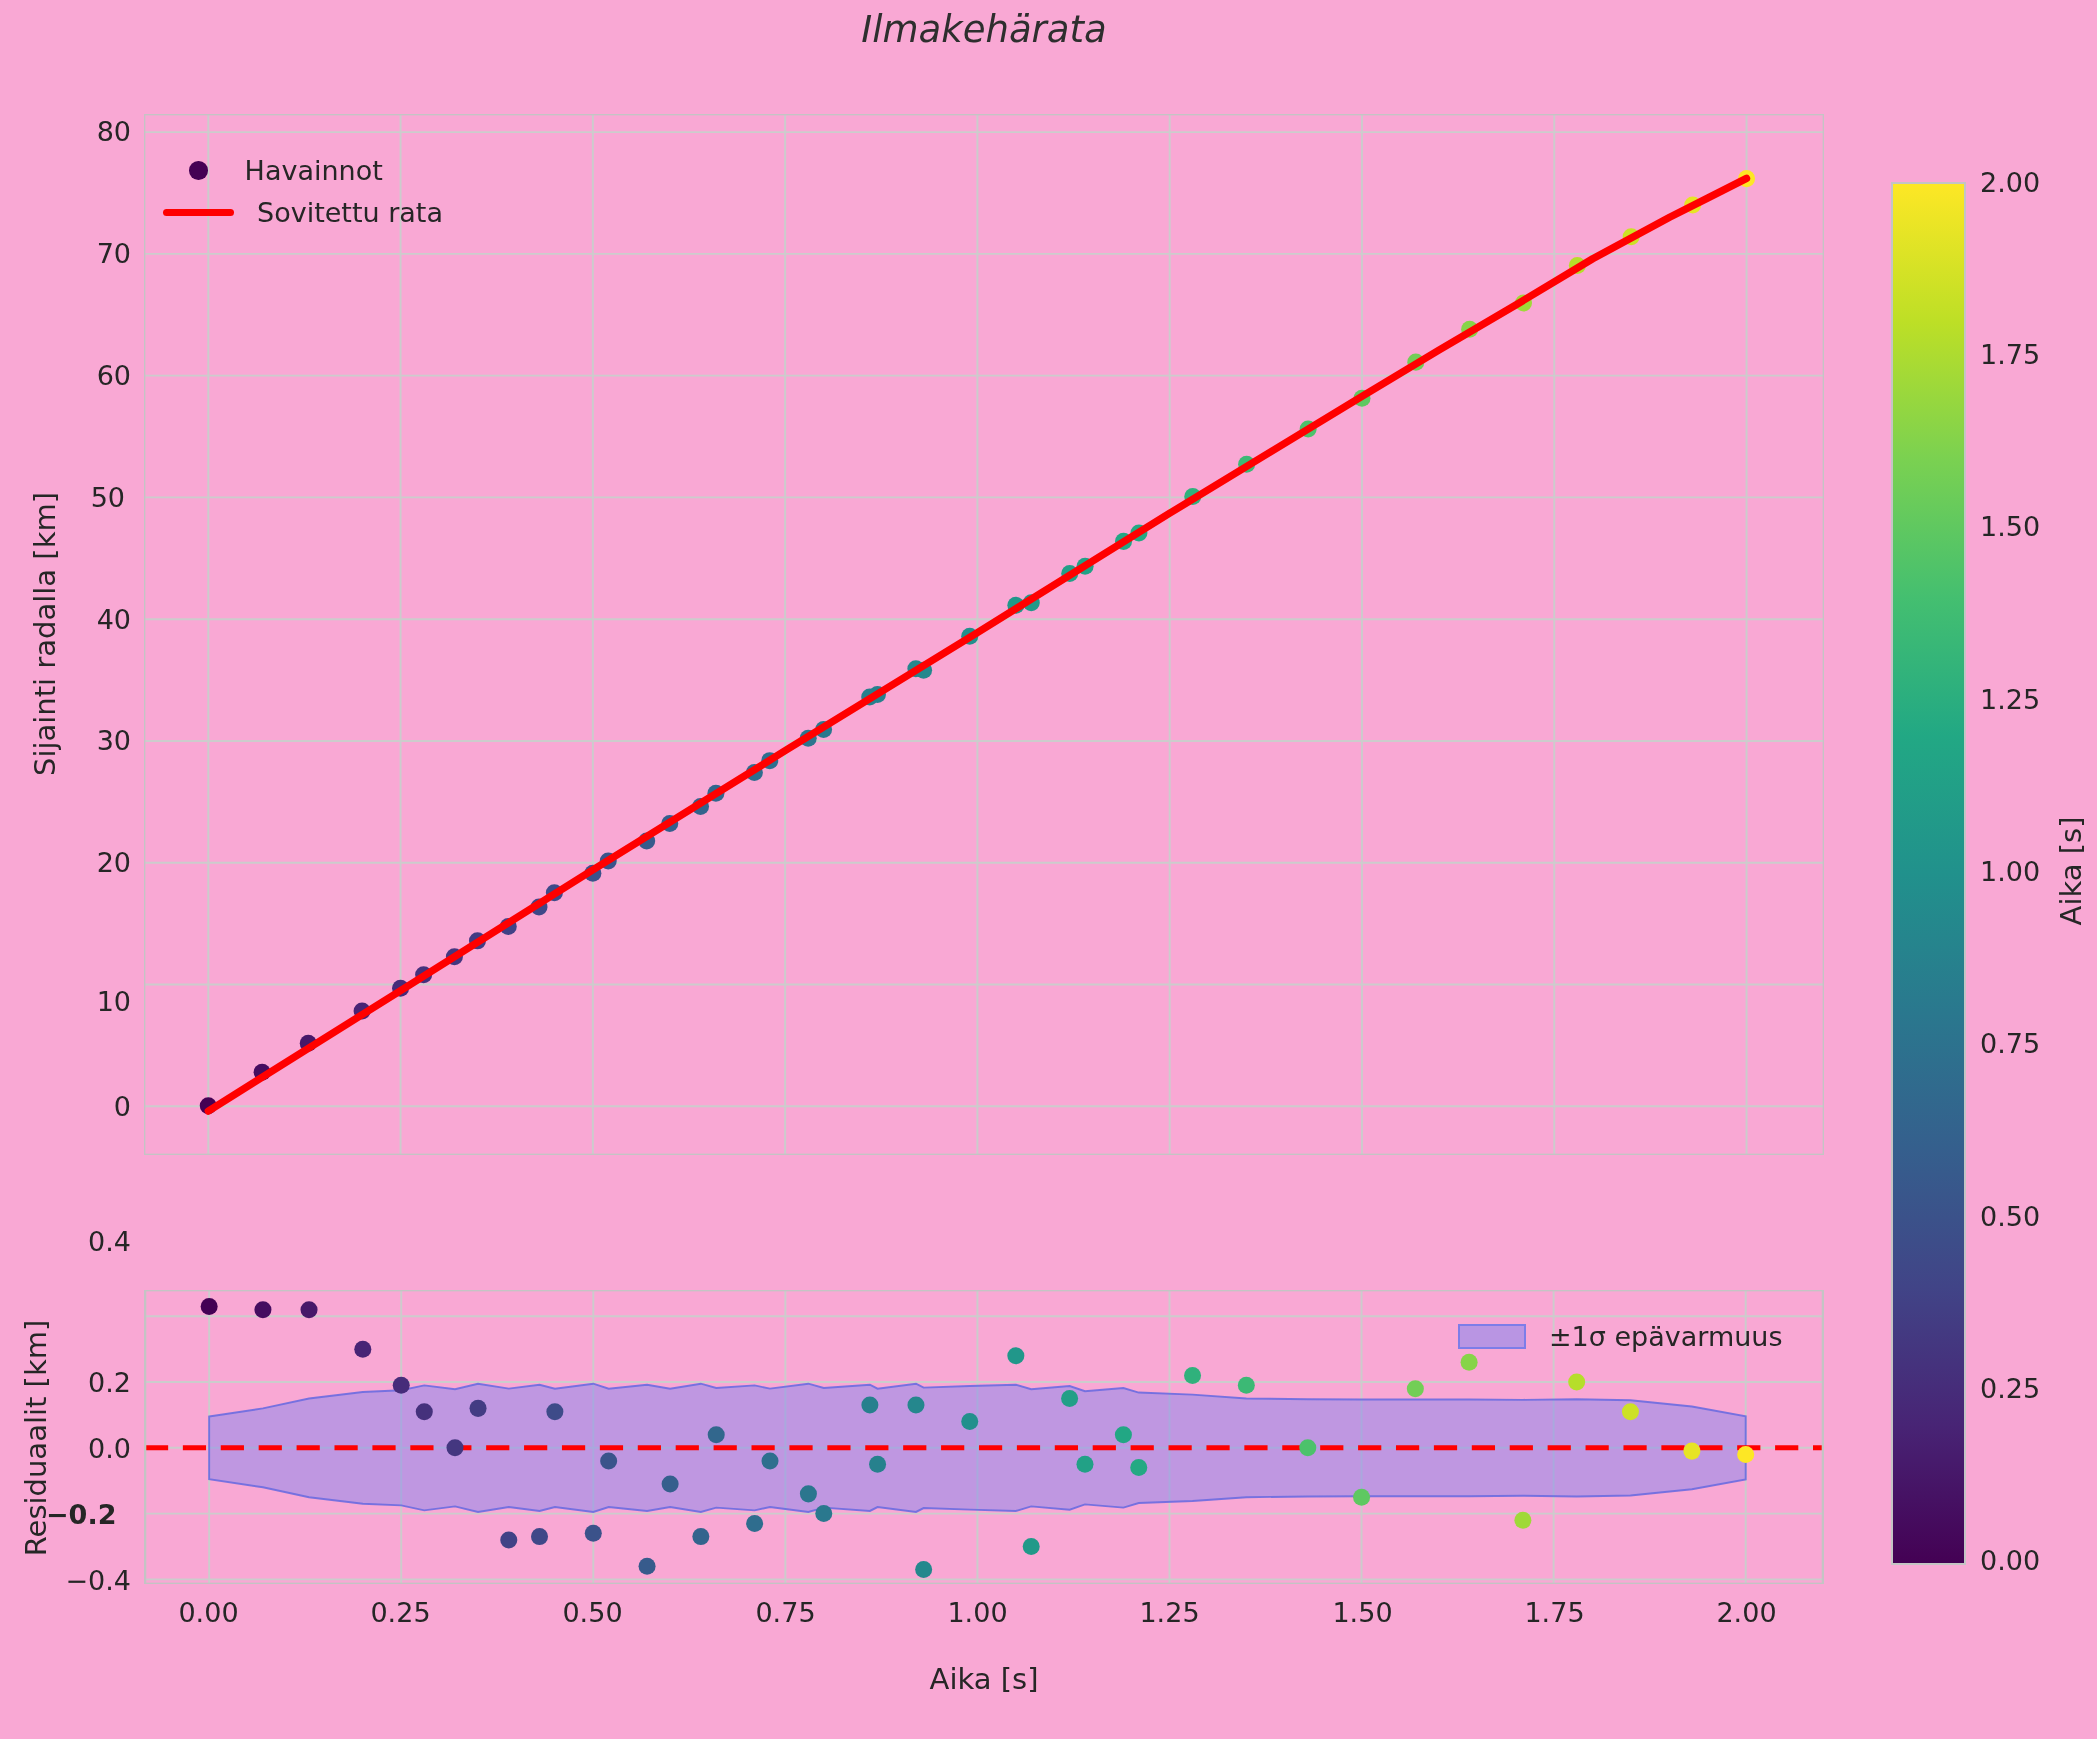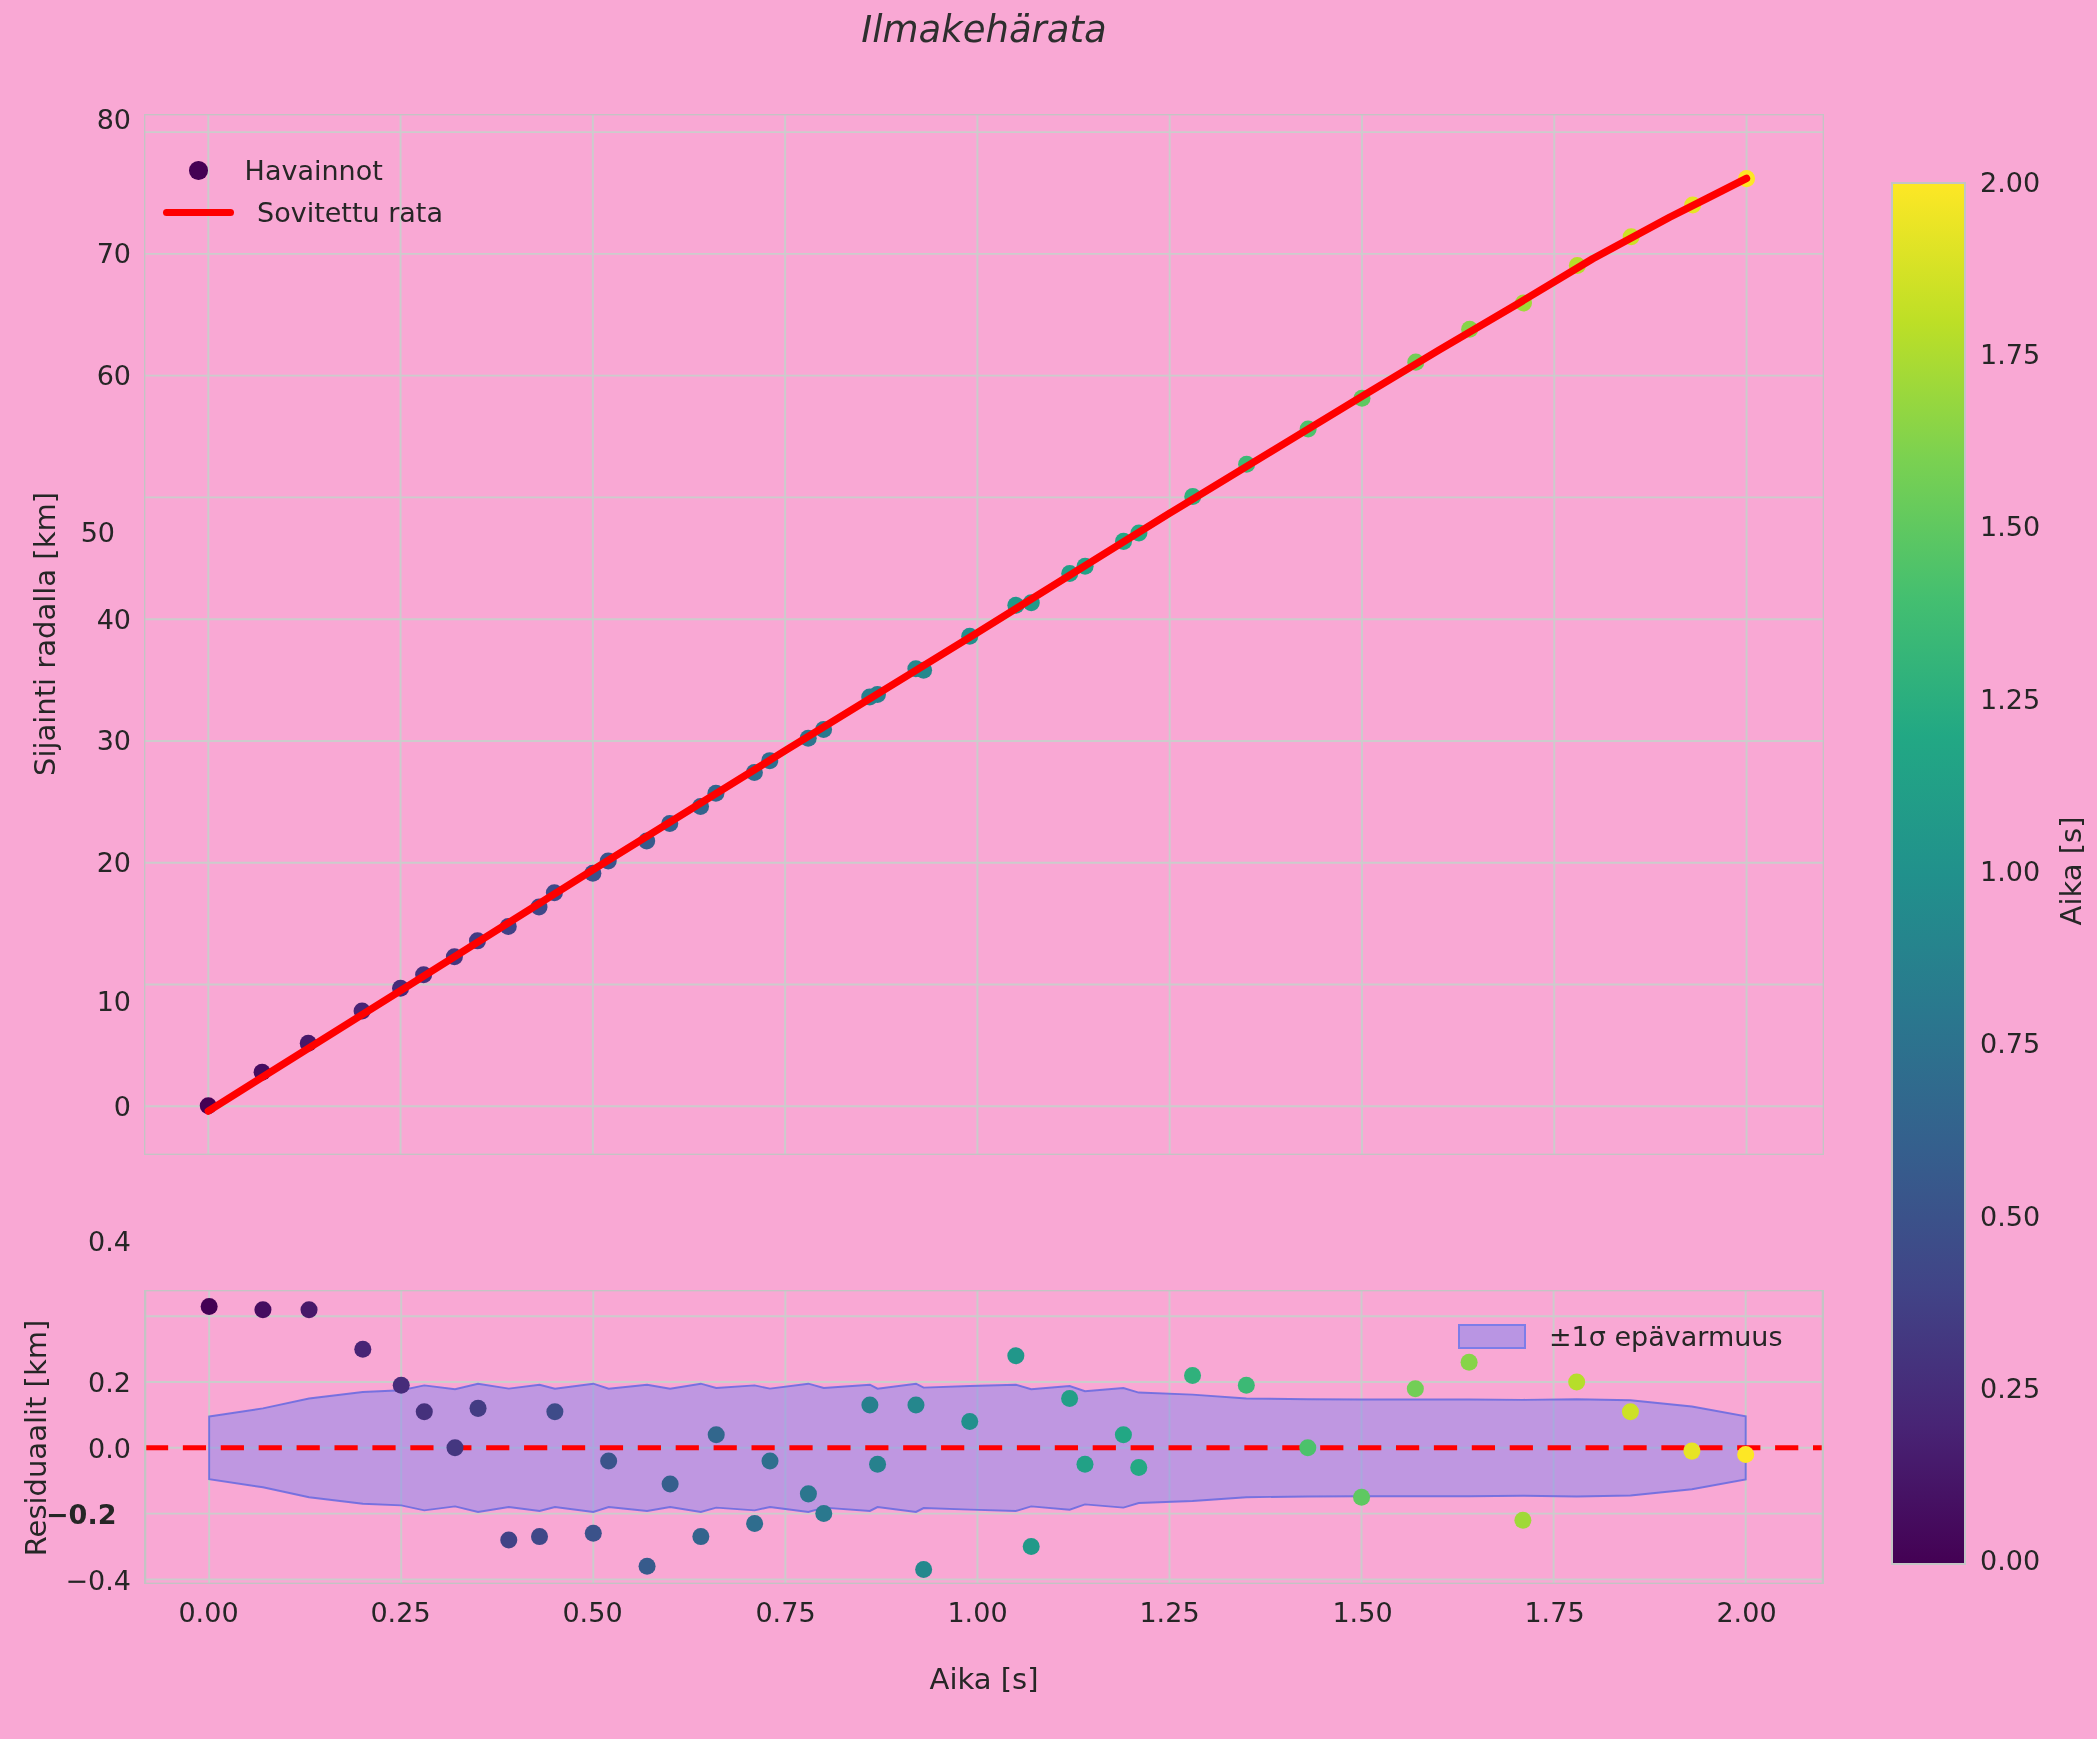--- a/index.html
+++ b/index.html
@@ -235,24 +235,24 @@
 
   <div id="colorbar"></div>
   <div class="ylabel" style="left:2071px;top:871px;transform:translate(-50%,-50%) rotate(-90deg);">Aika [s]</div>
 
   <div id="ticks">
       <div class="tick right-align" style="left: 46px; width: 85px; top: 1091px; text-align: right;">0</div>
       <div class="tick right-align" style="left: 46px; width: 85px; top: 969px; text-align: right; margin-top: 17px;">10</div>
       <div class="tick right-align" style="left: 46px; width: 85px; top: 847px; text-align: right;">20</div>
       <div class="tick right-align" style="left: 46px; width: 85px; top: 725px; text-align: right;">30</div>
       <div class="tick right-align" style="left: 46px; width: 85px; top: 604px; text-align: right;">40</div>
-      <div class="tick right-align" style="left: 30px; width: 85px; top: 482px; text-align: right; margin-top: 35px;">50</div>
+      <div class="tick right-align" style="left: 40px; width: 85px; top: 482px; text-align: right;">50</div>
       <div class="tick right-align" style="left: 46px; width: 85px; top: 360px; text-align: right;">60</div>
       <div class="tick right-align" style="left: 46px; width: 85px; top: 238px; text-align: right;">70</div>
-      <div class="tick right-align" style="left: 46px; width: 85px; top: 104px; text-align: right;">80</div>
+      <div class="tick right-align" style="left: 46px; width: 85px; top: 116px; text-align: right;">80</div>
       <div class="tick right-align" style="left: 46px; width: 85px; top: 1226px; text-align: right;">0.4</div>
       <div class="tick right-align" style="left: 46px; width: 85px; top: 1367px; text-align: right;">0.2</div>
       <div class="tick right-align" style="left: 46px; width: 85px; top: 1433px; text-align: right;">0.0</div>
       <div class="tick right-align" style="left: 46px; width: 85px; top: 1499px; text-align: left; font-weight: bold;">−0.2</div>
       <div class="tick right-align" style="left: 46px; width: 85px; top: 1565px; text-align: right;">−0.4</div>
       <div class="tick" style="left: 162px; width: 93px; top: 1597px; text-align: center;">0.00</div>
       <div class="tick" style="left: 354px; width: 93px; top: 1597px; text-align: center;">0.25</div>
       <div class="tick" style="left: 546px; width: 93px; top: 1597px; text-align: center;">0.50</div>
       <div class="tick" style="left: 739px; width: 93px; top: 1597px; text-align: center;">0.75</div>
       <div class="tick" style="left: 931px; width: 93px; top: 1597px; text-align: center;">1.00</div>

